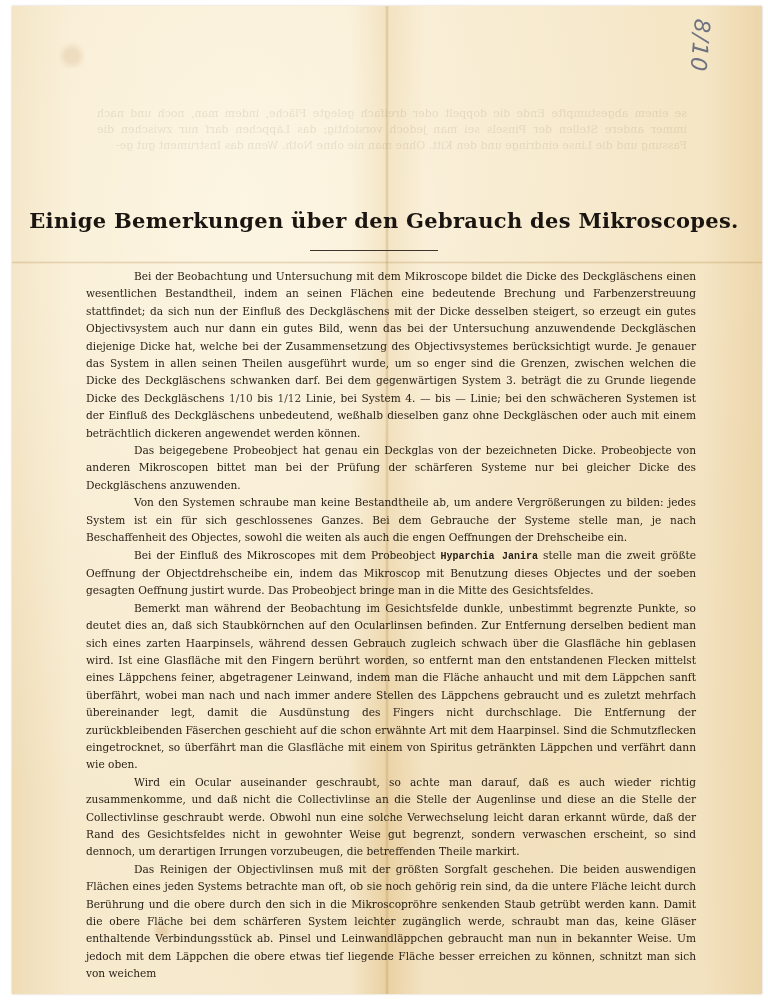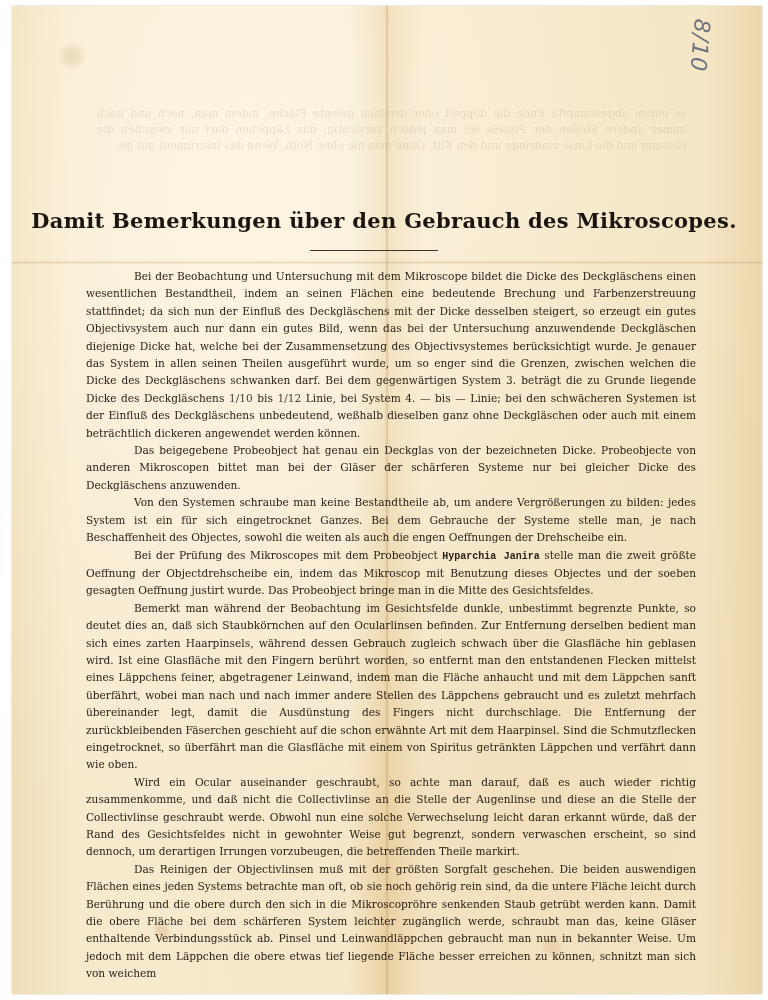--- a/index.html
+++ b/index.html
@@ -56,28 +56,28 @@
 <body>
 
 <div class="page">
   <div class="fold-v"></div>
   <div class="fold-h"></div>
   <div class="bleed">se einem abgestumpfte Ende die doppelt oder dreifach gelegte Fläche, indem man, noch und nach immer andere Stellen der Pinsels sei man jedoch vorsichtig; das Läppchen darf nur zwischen die Fassung und die Linse eindringe und den Kitt. Ohne man nie ohne Noth. Wenn das Instrument gut ge-</div>
 </div>
 
 <div class="annotation">8/10</div>
 
-<h1 class="title" style="margin:0;">Damit Bemerkungen über den Gebrauch des Mikroscopes.</h1>
+<h1 class="title" style="margin:0;">Einige Bemerkungen über den Gebrauch des Mikroscopes.</h1>
 <div class="rule"></div>
 
 <div class="body">
   <p>
     <span>Bei der Beobachtung und Untersuchung mit dem Mikroscope bildet die Dicke des Deckgläschens einen wesentlichen Bestandtheil, indem an seinen Flächen eine bedeutende Brechung und Farbenzerstreuung stattfindet; da sich nun der Einfluß des Deckgläschens mit der Dicke desselben steigert, so erzeugt ein gutes Objectivsystem auch nur dann ein gutes Bild, wenn das bei der Untersuchung anzuwendende Deckgläschen diejenige Dicke hat, welche bei der Zusammensetzung des Objectivsystemes berücksichtigt wurde. Je genauer das System in allen seinen Theilen ausgeführt wurde, um so enger sind die Grenzen, zwischen welchen die Dicke des Deckgläschens schwanken darf. Bei dem gegenwärtigen System 3. beträgt die zu Grunde liegende Dicke des Deckgläschens </span><span class="frac">1/10</span><span> bis </span><span class="frac">1/12</span><span> Linie, bei System 4. </span><span class="frac">—</span><span> bis </span><span class="frac">—</span><span> Linie; bei den schwächeren Systemen ist der Einfluß des Deckgläschens unbedeutend, weßhalb dieselben ganz ohne Deckgläschen oder auch mit einem beträchtlich dickeren angewendet werden können.</span>
   </p>
-  <p>Das beigegebene Probeobject hat genau ein Deckglas von der bezeichneten Dicke. Probeobjecte von anderen Mikroscopen bittet man bei der Gläser der schärferen Systeme nur bei gleicher Dicke des Deckgläschens anzuwenden.</p>
-  <p>Von den Systemen schraube man keine Bestandtheile ab, um andere Vergrößerungen zu bilden: jedes System ist ein für sich eingetrocknet Ganzes. Bei dem Gebrauche der Systeme stelle man, je nach Beschaffenheit des Objectes, sowohl die weiten als auch die engen Oeffnungen der Drehscheibe ein.</p>
+  <p>Das beigegebene Probeobject hat genau ein Deckglas von der bezeichneten Dicke. Probeobjecte von anderen Mikroscopen bittet man bei der Prüfung der schärferen Systeme nur bei gleicher Dicke des Deckgläschens anzuwenden.</p>
+  <p>Von den Systemen schraube man keine Bestandtheile ab, um andere Vergrößerungen zu bilden: jedes System ist ein für sich geschlossenes Ganzes. Bei dem Gebrauche der Systeme stelle man, je nach Beschaffenheit des Objectes, sowohl die weiten als auch die engen Oeffnungen der Drehscheibe ein.</p>
   <p>
-    <span>Bei der Prüfung des Mikroscopes mit dem Probeobject </span><span class="bold">Hyparchia Janira</span><span> stelle man die zweit größte Oeffnung der Objectdrehscheibe ein, indem das Mikroscop mit Benutzung dieses Objectes und der soeben gesagten Oeffnung justirt wurde. Das Probeobject bringe man in die Mitte des Gesichtsfeldes.</span>
+    <span>Bei der Einfluß des Mikroscopes mit dem Probeobject </span><span class="bold">Hyparchia Janira</span><span> stelle man die zweit größte Oeffnung der Objectdrehscheibe ein, indem das Mikroscop mit Benutzung dieses Objectes und der soeben gesagten Oeffnung justirt wurde. Das Probeobject bringe man in die Mitte des Gesichtsfeldes.</span>
   </p>
   <p>Bemerkt man während der Beobachtung im Gesichtsfelde dunkle, unbestimmt begrenzte Punkte, so deutet dies an, daß sich Staubkörnchen auf den Ocularlinsen befinden. Zur Entfernung derselben bedient man sich eines zarten Haarpinsels, während dessen Gebrauch zugleich schwach über die Glasfläche hin geblasen wird. Ist eine Glasfläche mit den Fingern berührt worden, so entfernt man den entstandenen Flecken mittelst eines Läppchens feiner, abgetragener Leinwand, indem man die Fläche anhaucht und mit dem Läppchen sanft überfährt, wobei man nach und nach immer andere Stellen des Läppchens gebraucht und es zuletzt mehrfach übereinander legt, damit die Ausdünstung des Fingers nicht durchschlage. Die Entfernung der zurückbleibenden Fäserchen geschieht auf die schon erwähnte Art mit dem Haarpinsel. Sind die Schmutzflecken eingetrocknet, so überfährt man die Glasfläche mit einem von Spiritus getränkten Läppchen und verfährt dann wie oben.</p>
   <p>Wird ein Ocular auseinander geschraubt, so achte man darauf, daß es auch wieder richtig zusammenkomme, und daß nicht die Collectivlinse an die Stelle der Augenlinse und diese an die Stelle der Collectivlinse geschraubt werde. Obwohl nun eine solche Verwechselung leicht daran erkannt würde, daß der Rand des Gesichtsfeldes nicht in gewohnter Weise gut begrenzt, sondern verwaschen erscheint, so sind dennoch, um derartigen Irrungen vorzubeugen, die betreffenden Theile markirt.</p>
   <p>Das Reinigen der Objectivlinsen muß mit der größten Sorgfalt geschehen. Die beiden auswendigen Flächen eines jeden Systems betrachte man oft, ob sie noch gehörig rein sind, da die untere Fläche leicht durch Berührung und die obere durch den sich in die Mikroscopröhre senkenden Staub getrübt werden kann. Damit die obere Fläche bei dem schärferen System leichter zugänglich werde, schraubt man das, keine Gläser enthaltende Verbindungsstück ab. Pinsel und Leinwandläppchen gebraucht man nun in bekannter Weise. Um jedoch mit dem Läppchen die obere etwas tief liegende Fläche besser erreichen zu können, schnitzt man sich von weichem</p>
 </div>
 
 </body></html>

